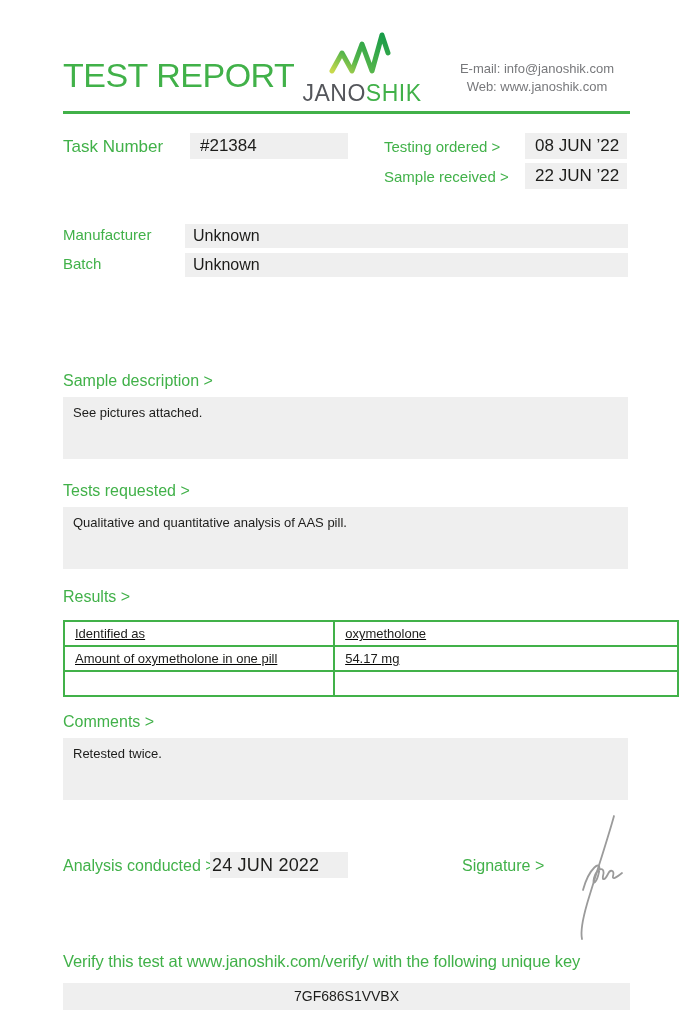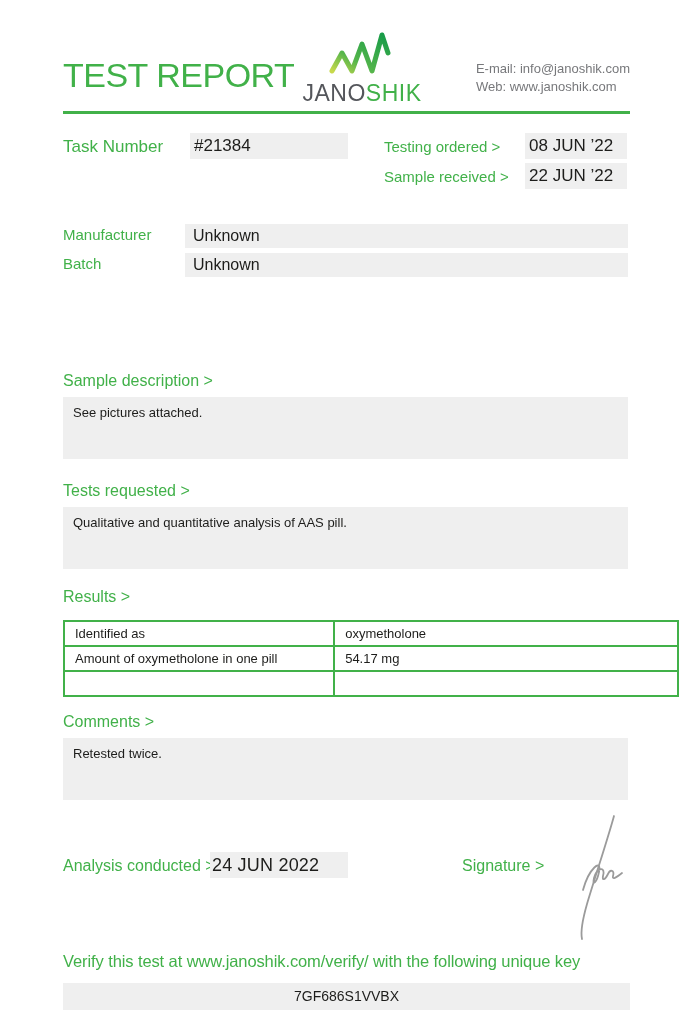--- a/index.html
+++ b/index.html
@@ -12,31 +12,31 @@
   }
   .abs { position:absolute; }
 
   
   .title { left:63px; top:56px; font-size:34px; font-weight:400; letter-spacing:-0.5px; color:var(--green); }
   .logo { left:297px; top:30px; width:130px; text-align:center; }
   .logo-icon { display:block; margin:0 auto 2px auto; }
   .logo-text { font-size:23px; font-weight:normal; letter-spacing:0.5px; white-space:nowrap;margin-top:6px; }
   .logo-text .p1 { color:var(--logodark); }
   .logo-text .p2 { color:var(--green); }
-  .contact { right:64px; top:60px; text-align:left; font-size:13px; line-height:18px; color:var(--contact); }
+  .contact { right:80px; top:60px; text-align:center; font-size:13px; line-height:18px; color:var(--contact); }
   .hrule { left:63px; top:111px; width:567px; height:3px; background:var(--green); }
 
   
   .task-label { left:63px; top:137px; font-size:17px; color:var(--green); }
   .task-box { left:190px; top:133px; width:158px; height:26px; }
   .gfield {
     background:var(--graybox);
     background-image:radial-gradient(#e4e4e4 0.6px, transparent 0.6px);
     background-size:6px 6px;
-    color:var(--dark); line-height:26px; padding-left:4px; font-size:17px; white-space:nowrap;
+    color:var(--dark); line-height:26px; padding-left:10px; font-size:17px; white-space:nowrap;
   }
   .dates { left:384px; top:133px; width:243px; }
   .date-row { display:flex; align-items:center; height:26px; margin-bottom:4px; }
   .date-label { flex:1; font-size:15px; color:var(--green); white-space:nowrap; }
   .date-box { width:102px; height:26px; font-size:17px; }
 
   
   .info-rows { left:63px; top:224px; width:567px; }
   .info-row { position:relative; height:29px; }
   .info-label { position:absolute; left:0; top:2px; font-size:15px; color:var(--green); }
@@ -46,21 +46,21 @@
   .sec-h { left:63px; font-size:16px; color:var(--green); }
   .gbox {
     left:63px; width:565px; height:62px;
     background:var(--graybox);
     background-image:radial-gradient(#e4e4e4 0.6px, transparent 0.6px);
     background-size:6px 6px;
     font-size:13px; color:var(--dark); padding:8px 10px; line-height:16px;
   }
 
   
-  .results-table { left:63px; top:620px; width:616px; border-collapse:collapse; }
+  .results-table { left:63px; top:620px; width:616px; border-collapse:collapse;text-decoration:underline; }
   .results-table td {
     border:2px solid var(--green); height:25px; font-size:13px; color:var(--dark);
     padding:0 0 0 10px; background:#fff;
   }
   .results-table td.c0 { width:44%; }
 
   
   .analysis-label { left:63px; top:857px; font-size:16px; color:var(--green); }
   .analysis-box { left:210px; top:852px; width:138px; height:26px; font-size:18px; padding-left:2px; letter-spacing:0.2px; }
   .signature-label { left:462px; top:857px; font-size:16px; color:var(--green); }

